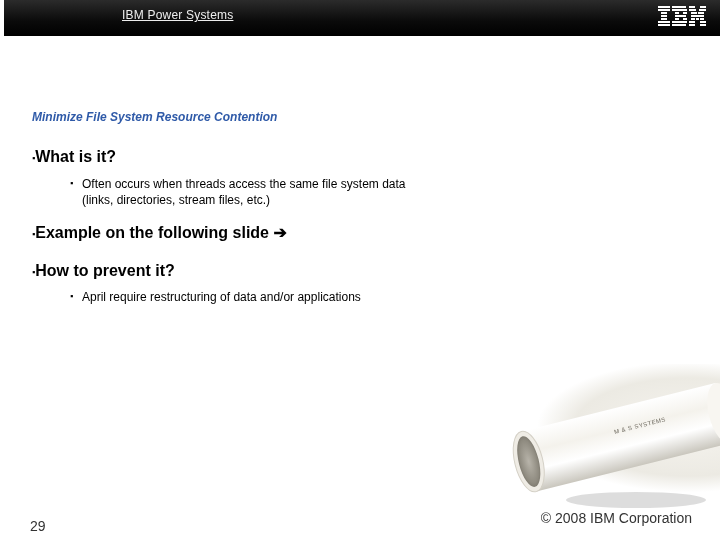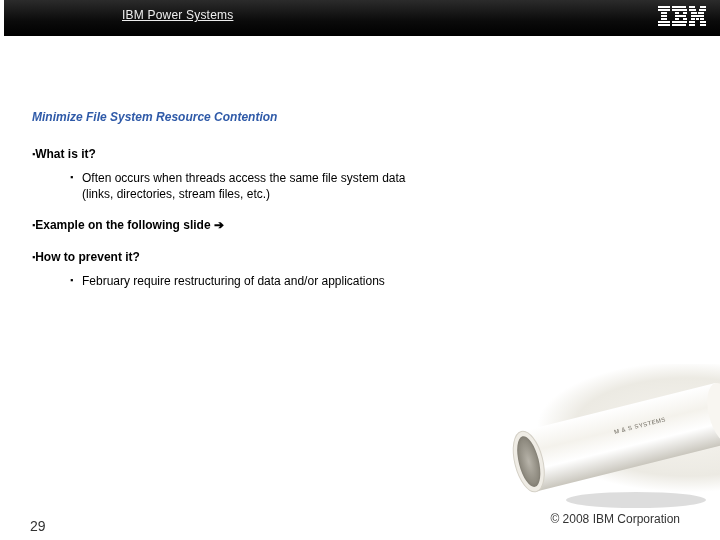--- a/index.html
+++ b/index.html
@@ -14,34 +14,34 @@
     position: absolute; left: 118px; top: 8px;
     color: #eee; font-size: 12px; text-decoration: underline;
     letter-spacing: 0.2px;
   }
   .ibm-logo { position: absolute; right: 18px; top: 6px; }
   .ibm-logo svg { display: block; }
   .title { position: absolute; left: 32px; top: 70px; font-size: 24px; font-weight: bold; }
   .subtitle { position: absolute; left: 32px; top: 110px; font-size: 12px; font-weight: bold; font-style: italic; color: #2f5aa8; }
   .body { position: absolute; left: 32px; top: 146px; width: 520px; font-size: 12px; line-height: 1.35; }
   .sec { margin-bottom: 10px; }
-  .sec-head { font-weight: bold; font-size: 12px; }
+  .sec-head { font-weight: bold; font-size: 16px; }
   .sec-head::before { content: "▪"; font-size: 9px; position: relative; top: -1px; margin-right: 0; }
   .sub-list { margin: 8px 0 14px 38px; }
   .sub-item { margin-bottom: 14px; position: relative; padding-left: 12px; max-width: 360px; }
   .sub-item::before { content: "▪"; font-size: 9px; position: absolute; left: 0; top: 1px; }
   .arrow { font-weight: bold; }
   .pipe-img {
     position: absolute; right: 0; bottom: 36px; width: 210px; height: 140px;
     background: radial-gradient(ellipse at 85% 45%, #f6f4ef 0%, #eceae3 45%, transparent 60%);
     overflow: visible;
   }
   .pipe-svg { position: absolute; right: -6px; bottom: -6px; }
   .page-num { position: absolute; left: 30px; bottom: 6px; font-size: 14px; font-weight: normal; color: #333; }
-  .copyright { position: absolute; right: 40px; bottom: 14px; font-size: 12px; color: #333; }
+  .copyright { position: absolute; right: 28px; bottom: 14px; font-size: 14px; color: #333; }
 </style>
 </head>
 <body>
 
 <div class="slide">
 
   <div class="topbar">
     <div class="topbar-bg"></div>
     <div class="brand">IBM Power Systems</div>
     <div class="ibm-logo">
@@ -93,21 +93,21 @@
       </div>
     </div>
 
     <div class="sec">
       <span class="sec-head"><span>Example on the following slide </span><span class="arrow">➔</span></span>
     </div>
 
     <div class="sec" style="margin-top:16px;">
       <div class="sec-head">How to prevent it?</div>
       <div class="sub-list">
-        <div class="sub-item" style="max-width:420px;">February require restructuring of data and/or applications</div>
+        <div class="sub-item" style="max-width:420px;">April require restructuring of data and/or applications</div>
       </div>
     </div>
 
   </div>
 
   <div class="pipe-img" aria-label="white-pipe-illustration">
     <svg class="pipe-svg" width="230" height="160" viewBox="0 0 230 160">
       <defs>
         <linearGradient id="pg" x1="0" y1="0" x2="0" y2="1">
           <stop offset="0%" stop-color="#ffffff"></stop>

